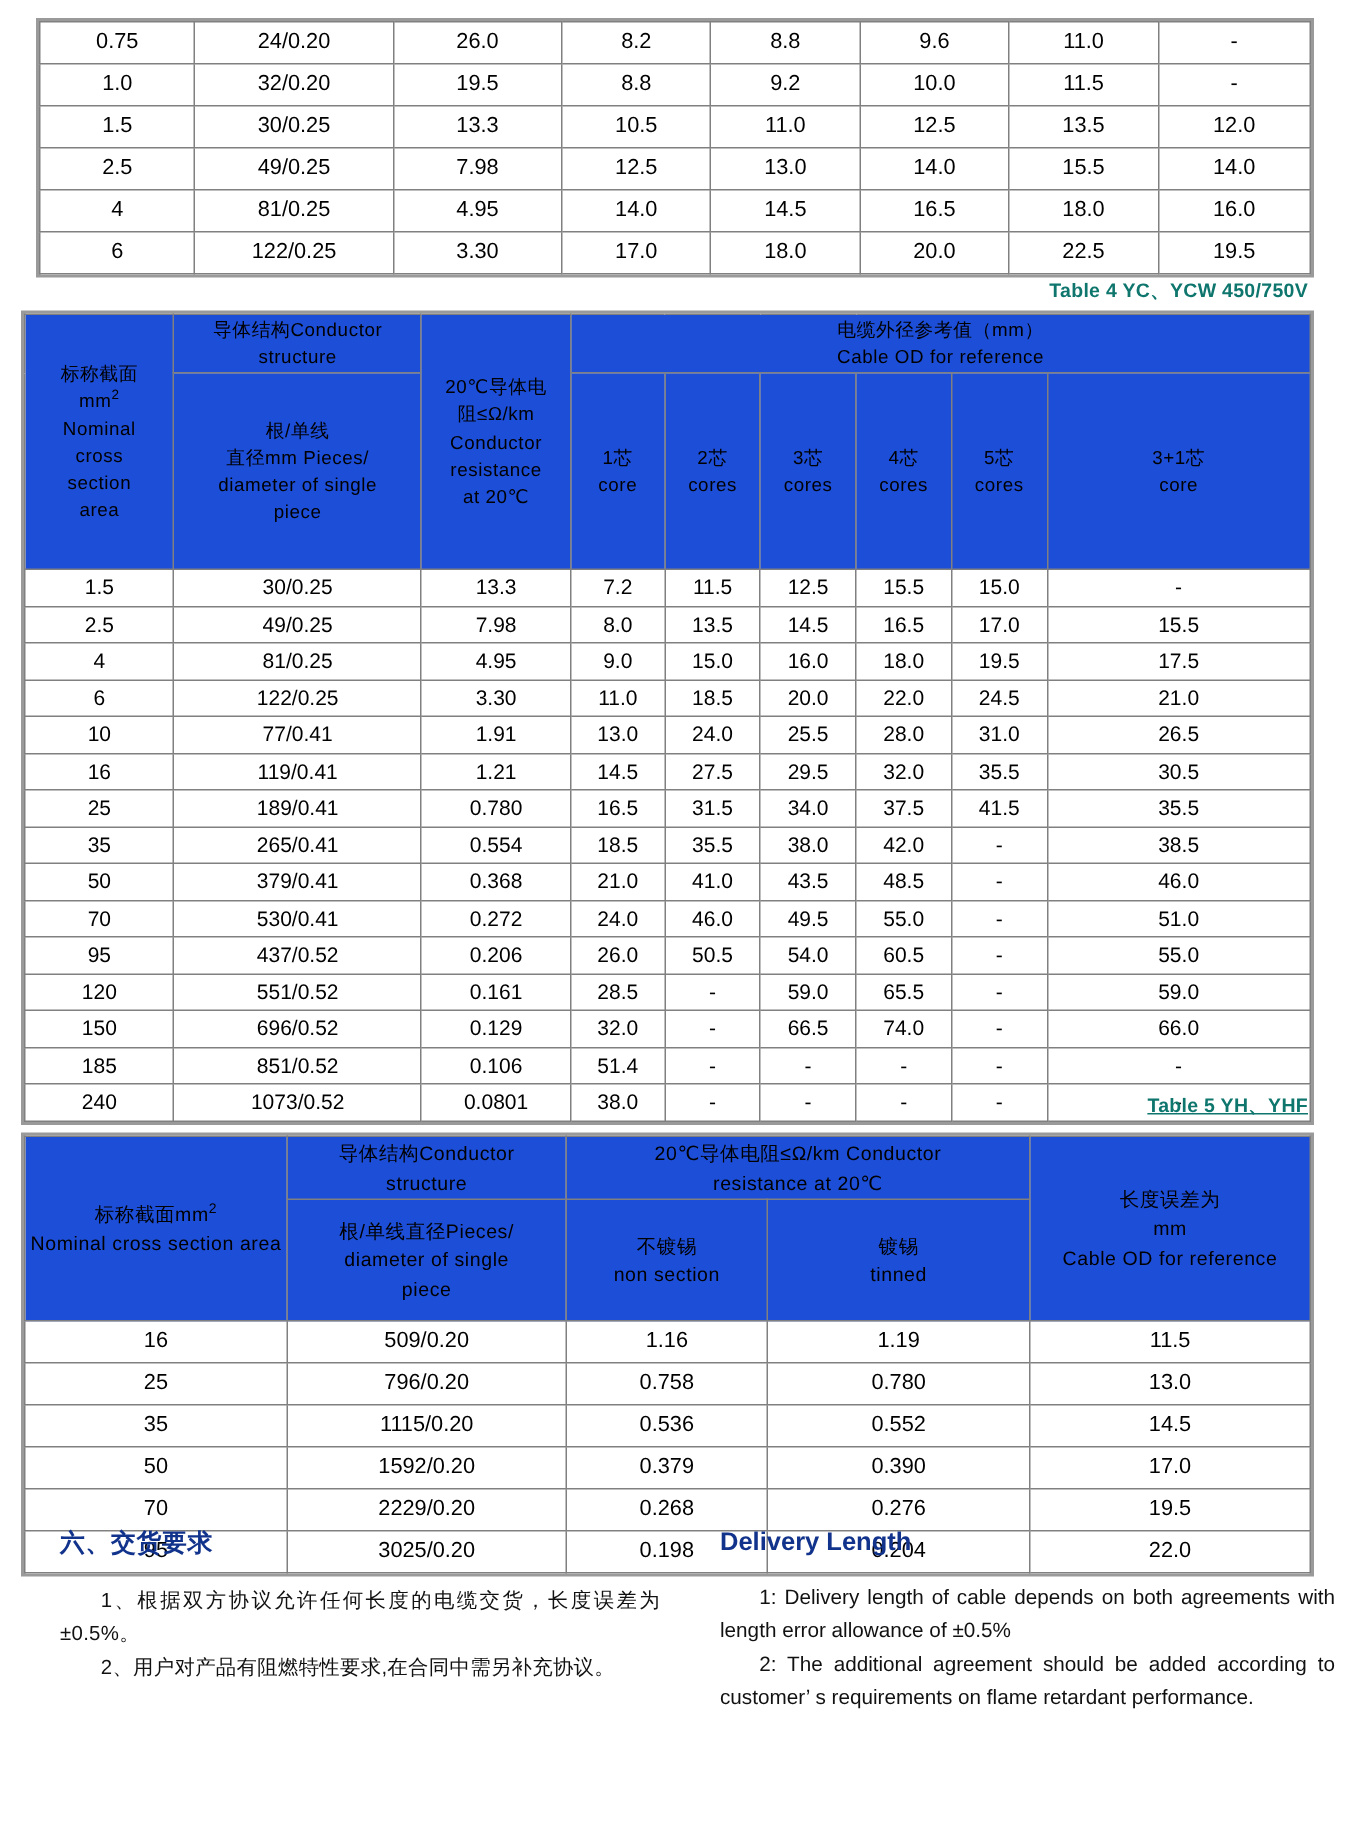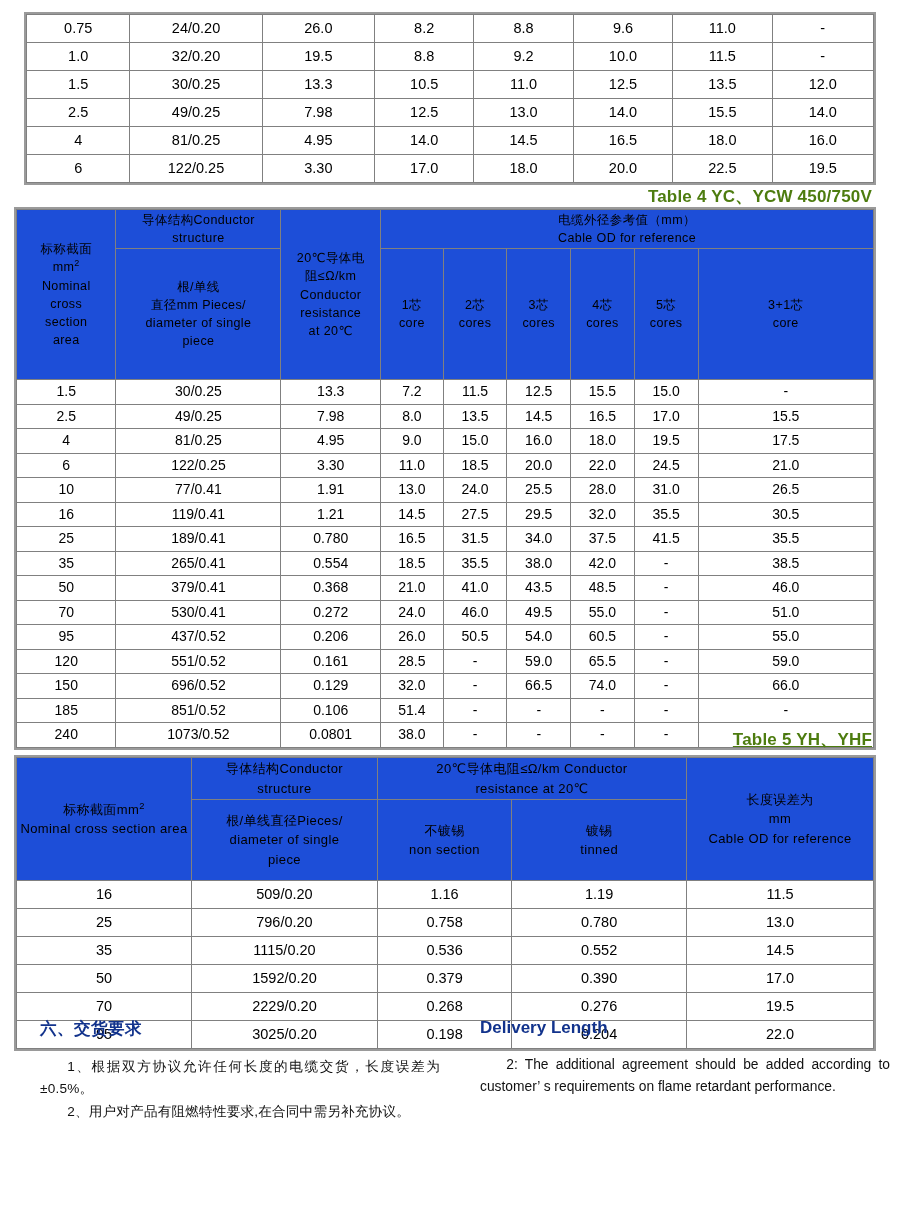--- a/index.html
+++ b/index.html
@@ -63,24 +63,24 @@
     left: 24px;
     top: 12px;
     width: 852px;
   }
   table.top-table { width: 852px; }
   table.top-table tbody td { height: 25px; font-size: 14.5px; }
 
   
   .caption {
     position: absolute;
-    font-size: 17px;
+    font-size: 13px;
     font-weight: bold;
     letter-spacing: .2px;
-    color: #4d7c0f;
+    color: #0f766e;
     white-space: nowrap;
   }
   .cap-t4 { right: 28px; top: 185px; }
   .cap-t5 { right: 28px; top: 728px; text-decoration: underline; }
 
   
   .tbl4-wrap {
     position: absolute;
     left: 14px;
     top: 207px;
@@ -562,17 +562,18 @@
   </div>
 
   <div class="bottom">
     <div class="col-cn">
       <div class="sec-title">六、交货要求</div>
       <p class="para cn">1、根据双方协议允许任何长度的电缆交货，长度误差为±0.5%。</p>
       <p class="para cn">2、用户对产品有阻燃特性要求,在合同中需另补充协议。</p>
     </div>
     <div class="col-en">
       <div class="sec-title en">Delivery Length</div>
+      <p class="para en">1: Delivery length of cable depends on both agreements with length error allowance of ±0.5%</p>
       <p class="para en">2: The additional agreement should be added according to customer’ s requirements on flame retardant performance.</p>
     </div>
   </div>
 
 </div>
 
 </body></html>

